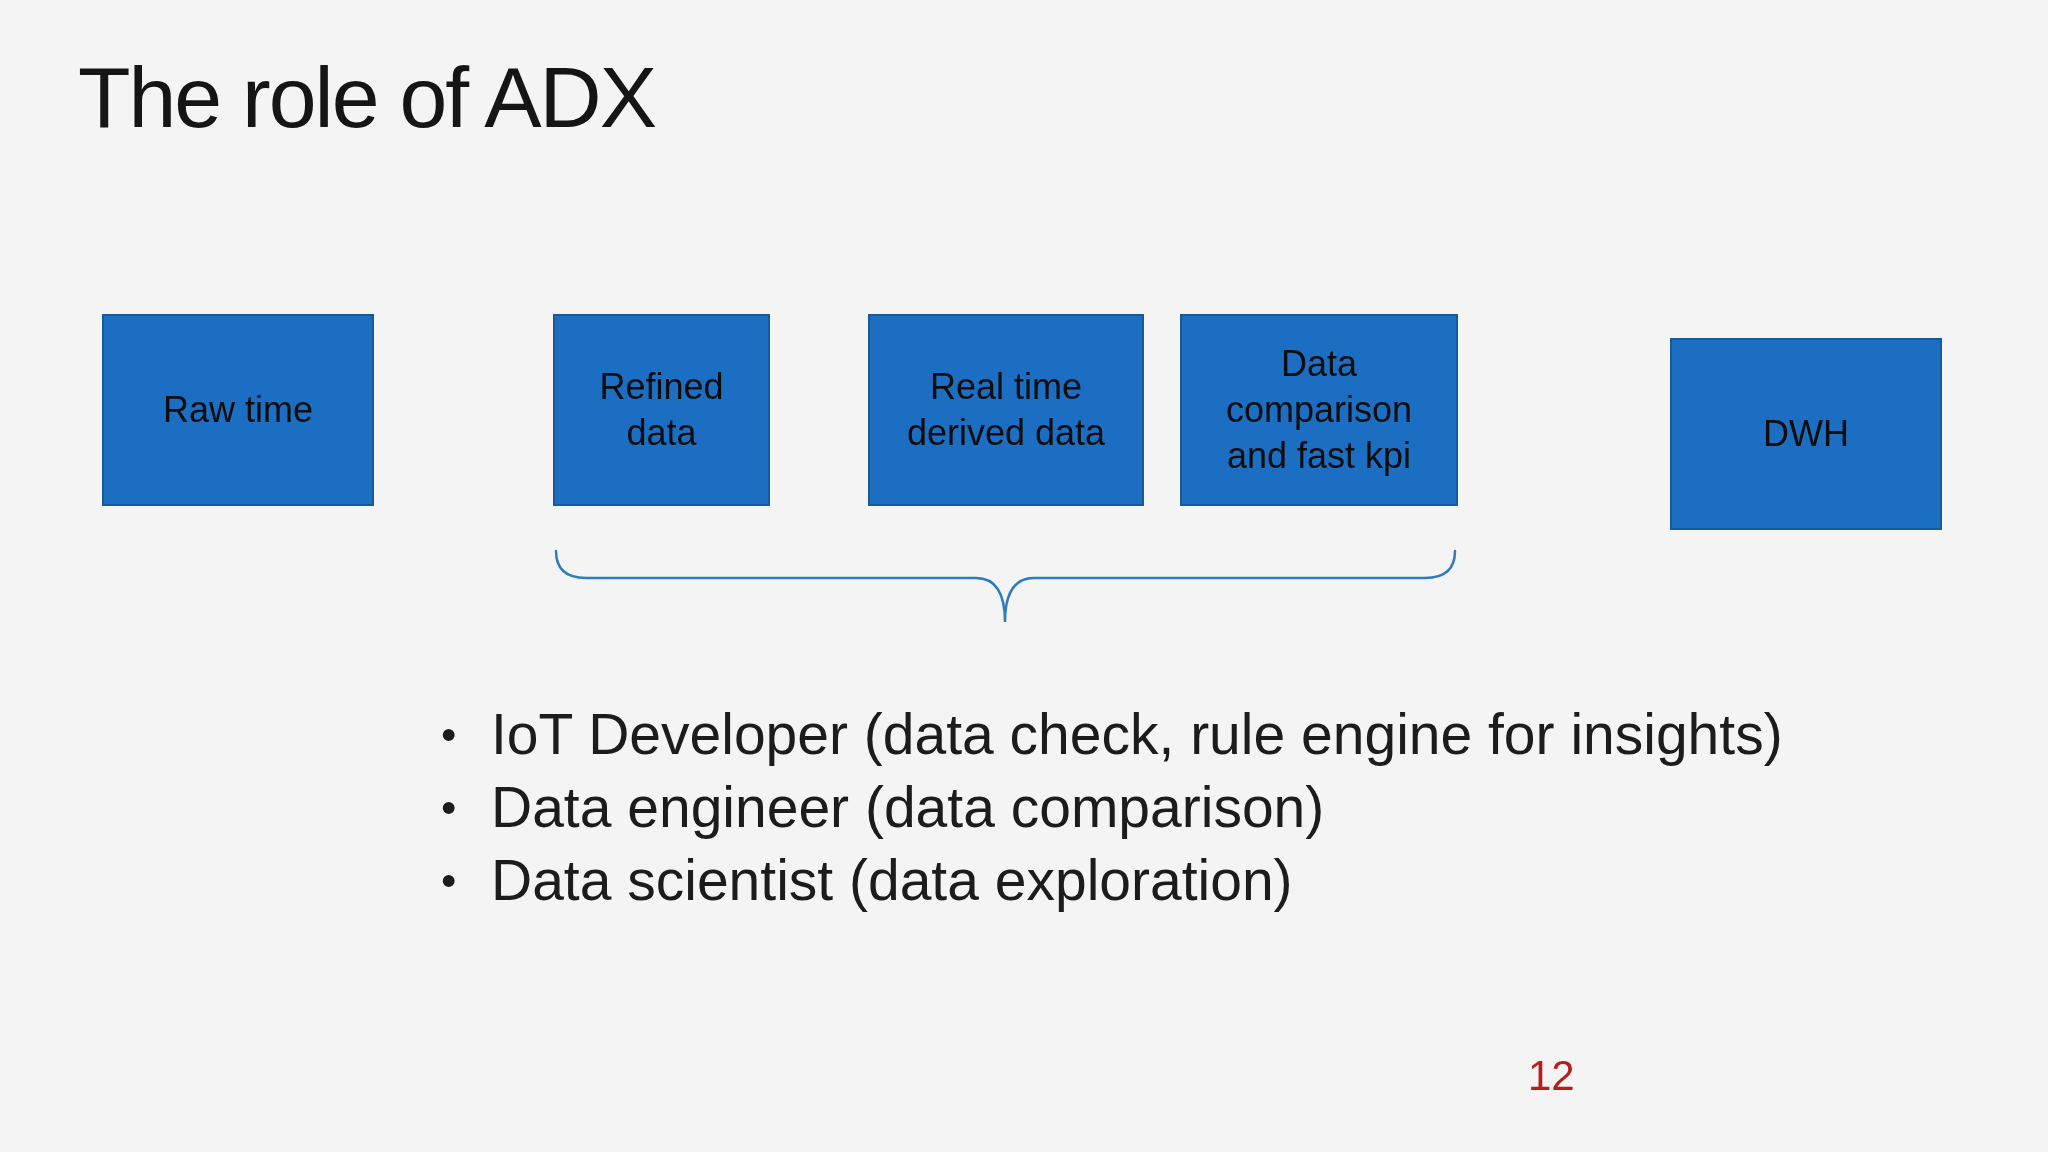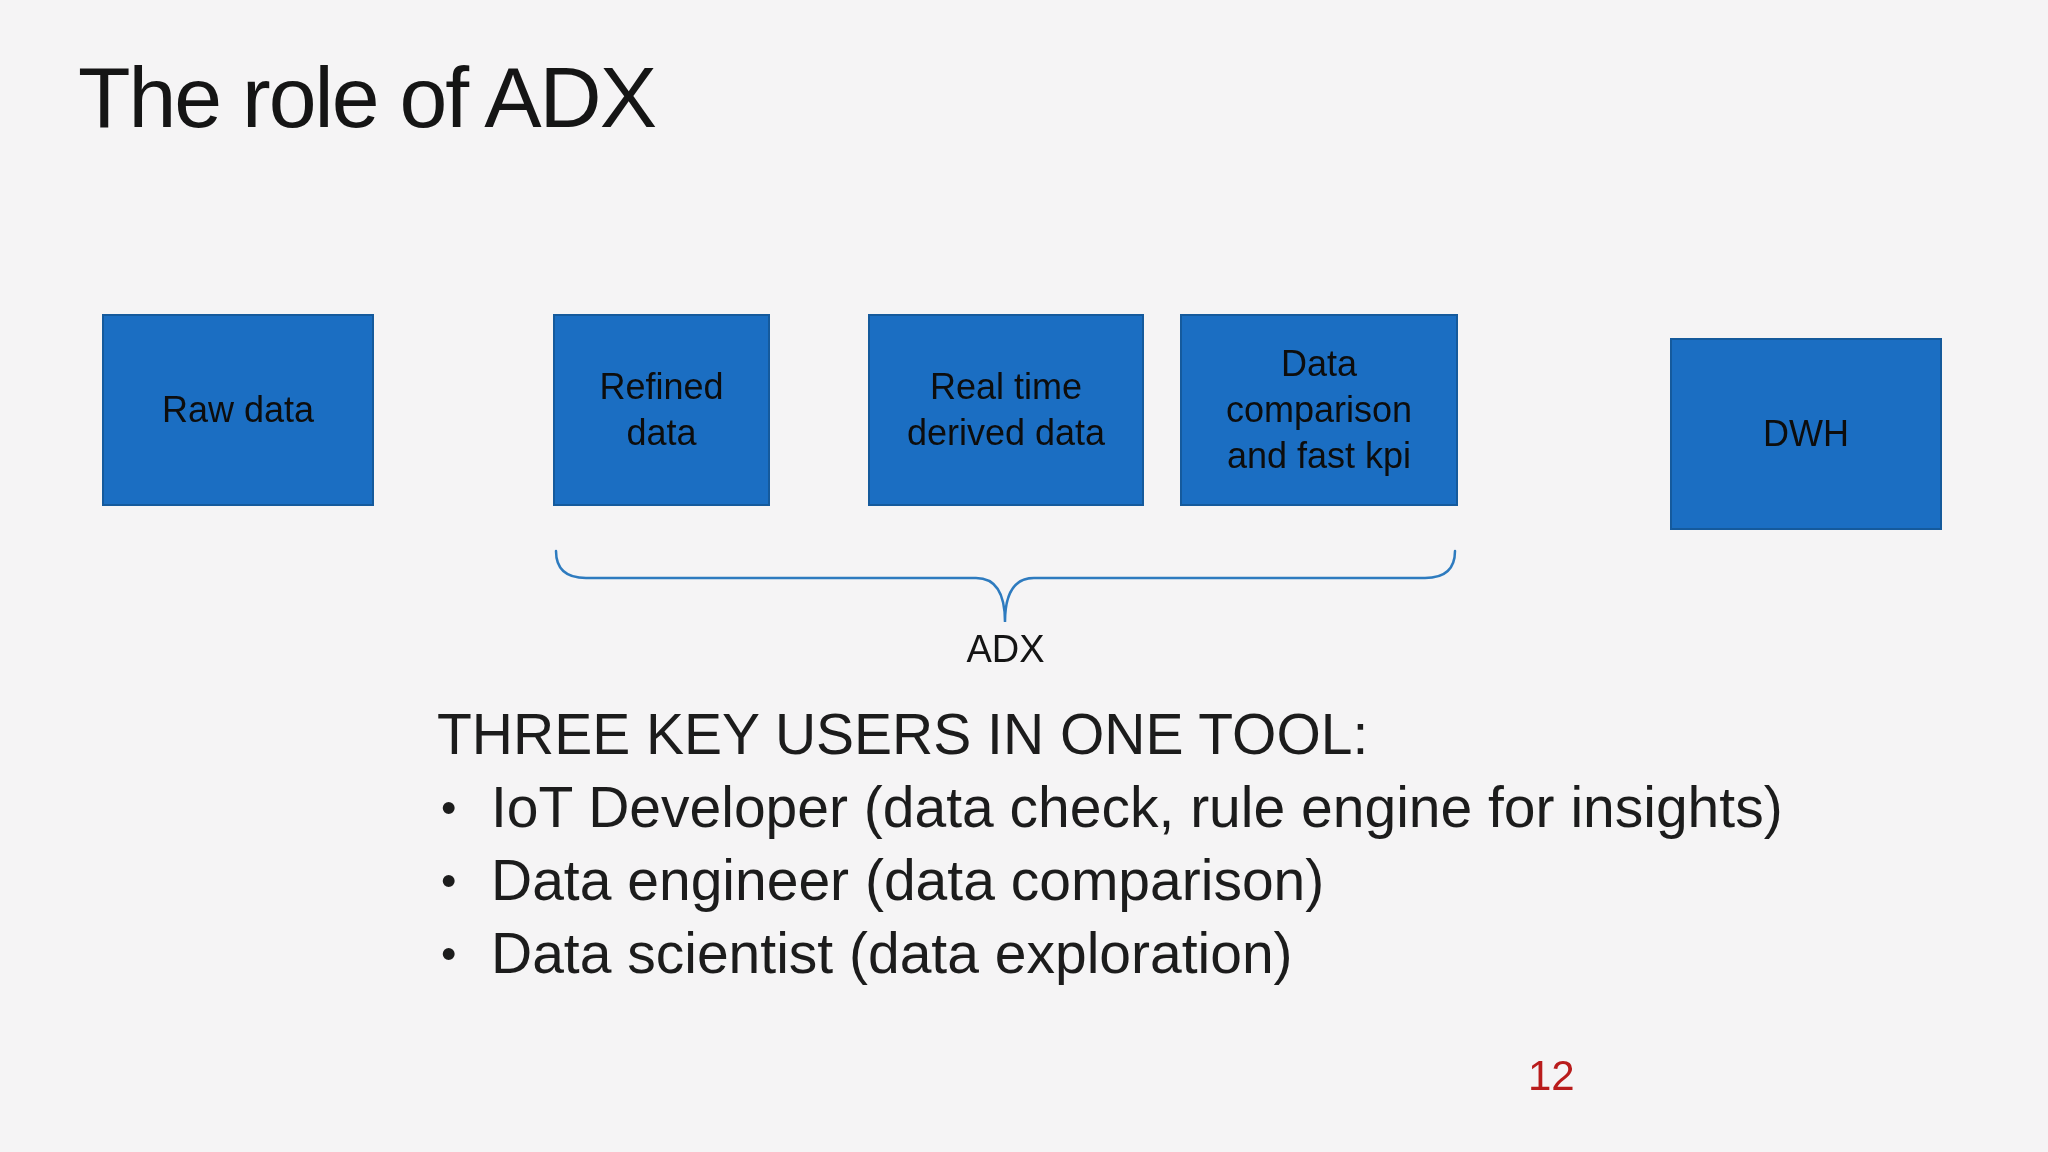--- a/index.html
+++ b/index.html
@@ -96,21 +96,21 @@
   }
 </style>
 </head>
 <body>
 
 <div class="slide">
 
   <div class="title">The role of ADX</div>
 
   <div class="box box-raw">
-    <span>Raw data</span>
+    <span>Raw time</span>
   </div>
 
   <div class="box box-refined">
     <span>Refined data</span>
   </div>
 
   <div class="box box-comparison">
     <span>Data comparison and fast kpi</span>
   </div>
 
@@ -121,24 +121,22 @@
   <div class="box box-dwh">
     <span>DWH</span>
   </div>
 
   <div class="brace-wrap">
     <svg width="905" height="82" viewBox="0 0 905 82">
       <path d="M 3 3 Q 3 30 33 30 L 423 30 Q 452 30 452 74 Q 452 30 481 30 L 872 30 Q 902 30 902 3" fill="none" stroke="var(--brace, #2e7bbf)" stroke-width="2.5" stroke-linecap="round"></path>
     </svg>
   </div>
 
-  <div class="adx-label">ADX</div>
 
   <div class="key-users">
-    <div class="ku-heading">THREE KEY USERS IN ONE TOOL:</div>
 
     <div class="ku-bullet">
       <span class="ku-dot">•</span>
       <span>IoT Developer (data check, rule engine for insights)</span>
     </div>
 
     <div class="ku-bullet">
       <span class="ku-dot">•</span>
       <span>Data engineer (data comparison)</span>
     </div>

